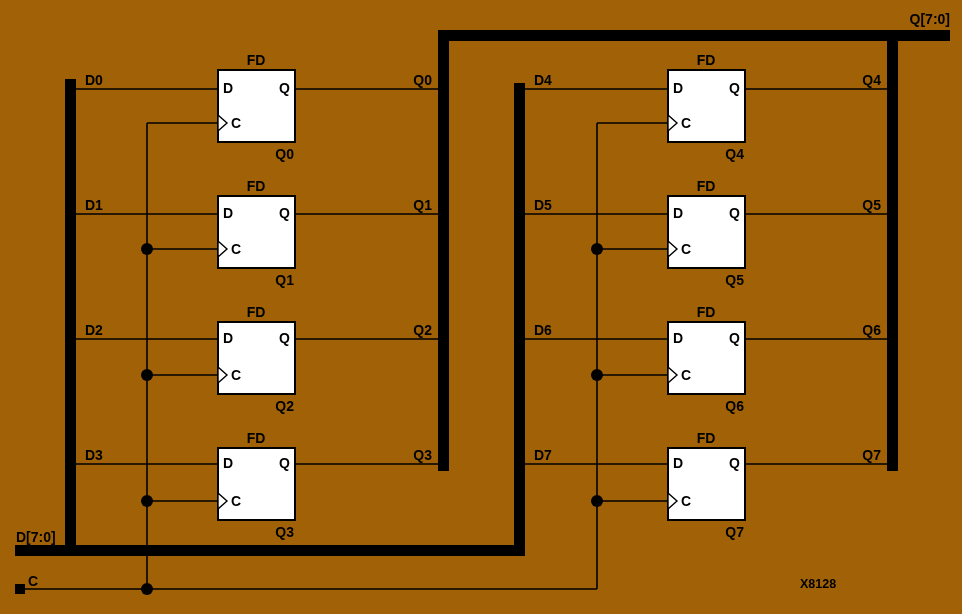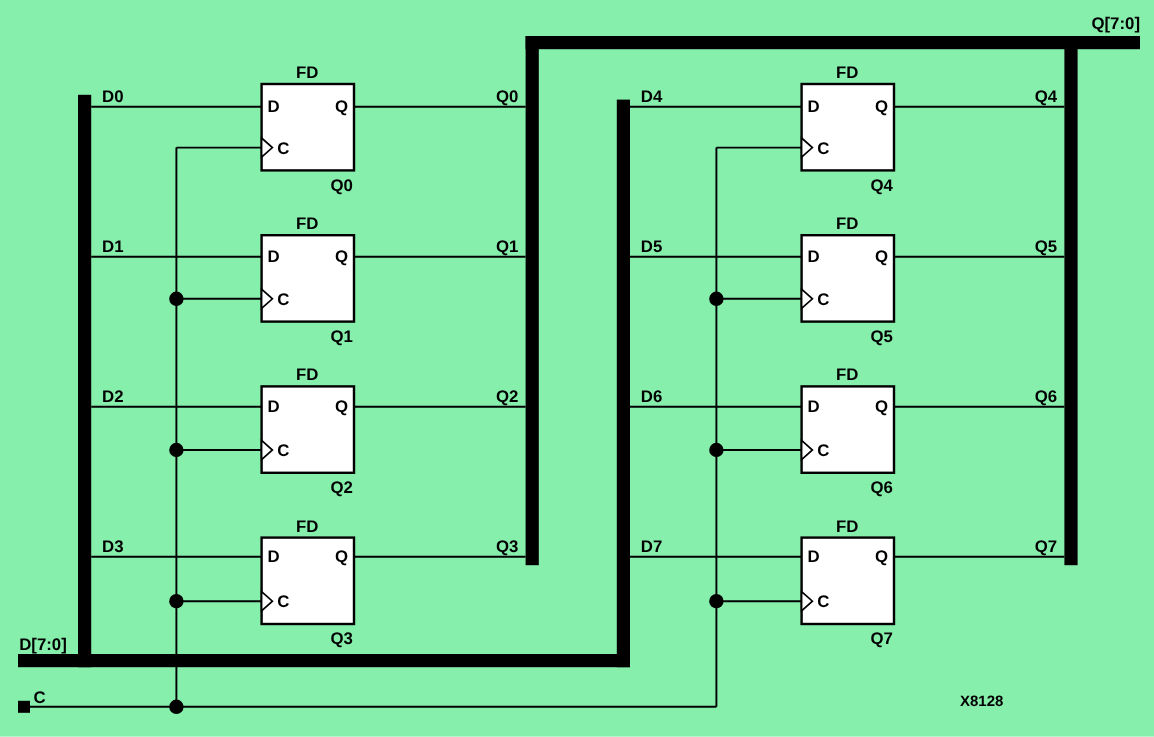--- a/index.html
+++ b/index.html
@@ -4,21 +4,21 @@
 <style>
   html, body {
     margin: 0;
     padding: 0;
     background: #ffffff;
   }
   .page {
     position: relative;
     width: 962px;
     height: 614px;
-    background: #86efac;
+    background: #a16207;
     overflow: hidden;
   }
   svg {
     display: block;
   }
   .wire {
     stroke: #000000;
     stroke-width: 1.6;
     fill: none;
   }

